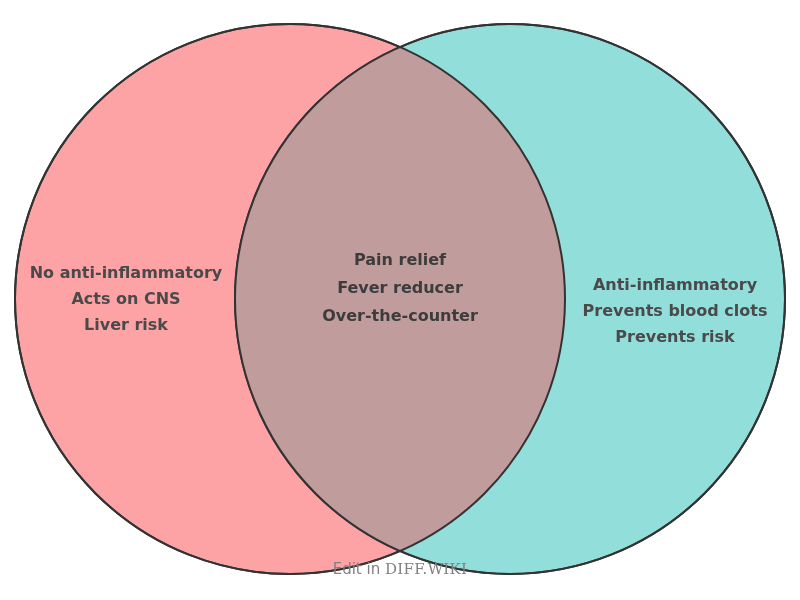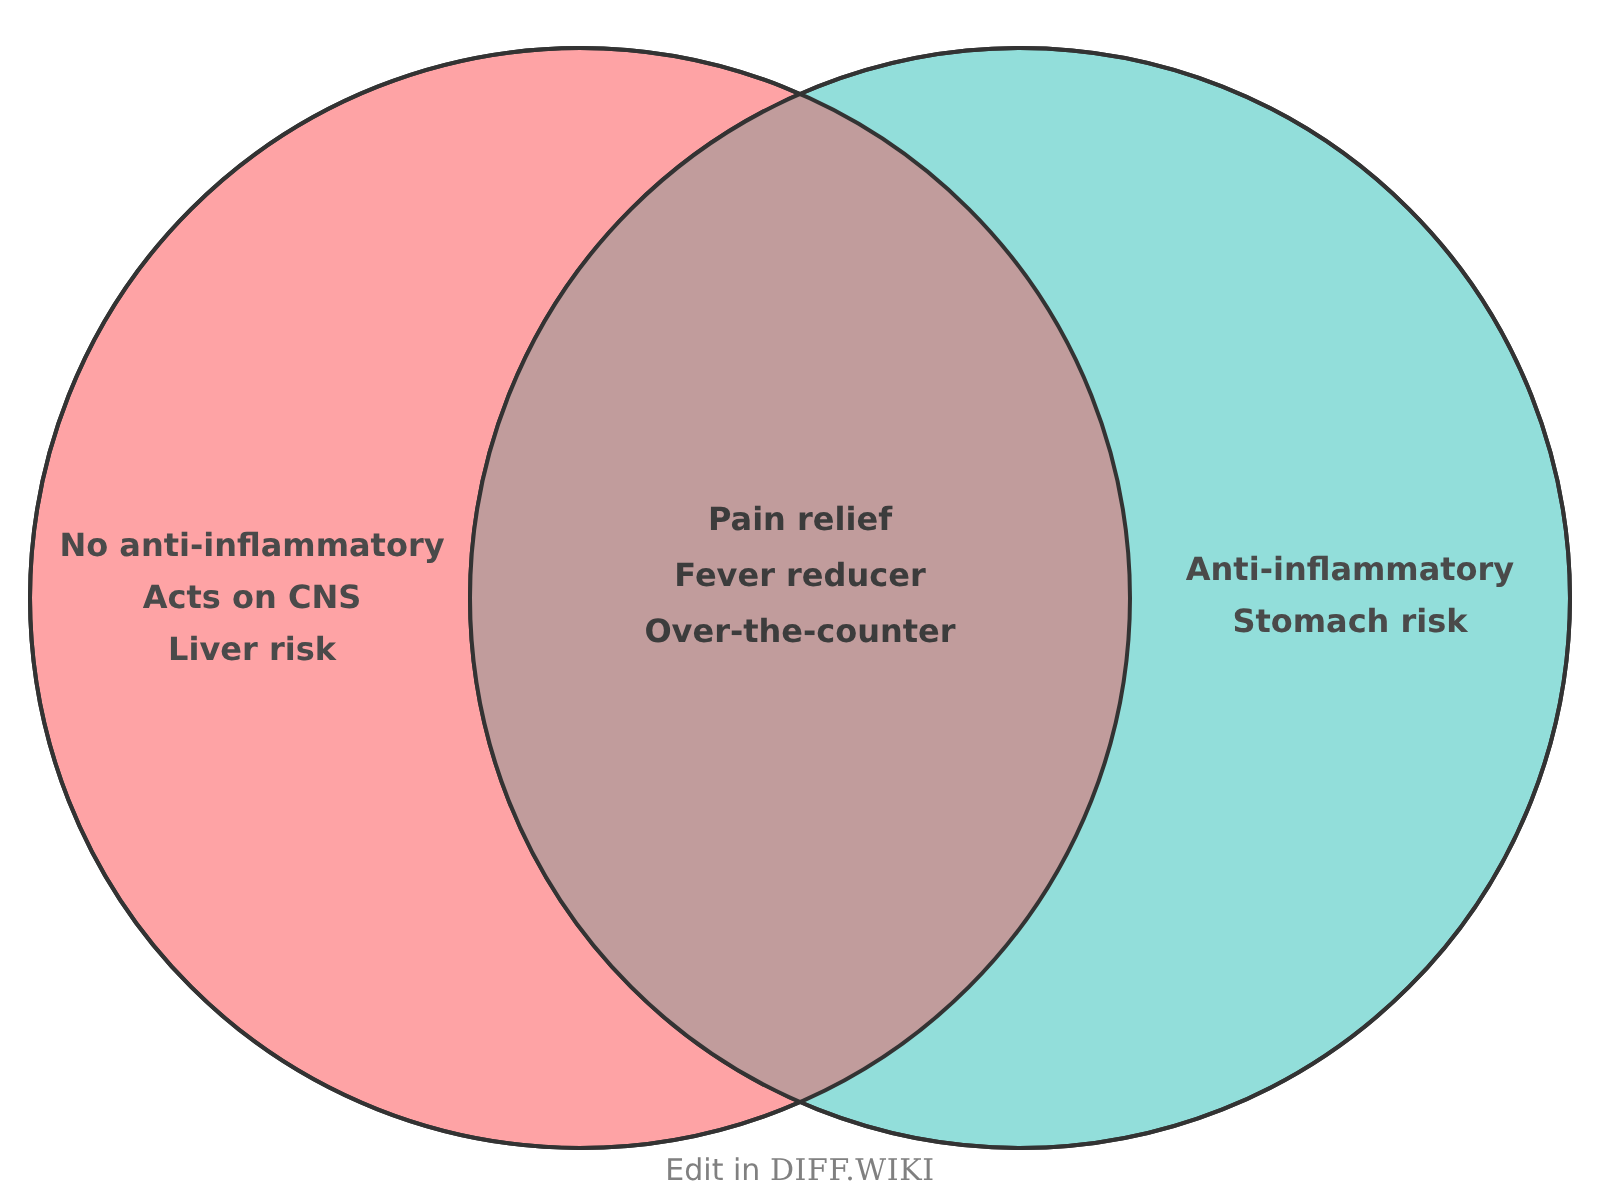--- a/index.html
+++ b/index.html
@@ -88,21 +88,21 @@
   }
   #intersection-set .set-items li {
     color: #3c3c3c;
     line-height: 28px;
   }
 
   
   #footer-watermark {
     position: absolute;
     left: 0;
-    top: 576px;
+    top: 560px;
     width: 800px;
     text-align: center;
     font-size: 15px;
     color: #808080;
     pointer-events: auto;
   }
   #footer-watermark .wm-prefix {
     font-family: "DejaVu Sans", "Liberation Sans", sans-serif;
   }
   #footer-watermark .wm-brand {
@@ -148,21 +148,22 @@
     <ul class="set-items">
       <li>Pain relief</li>
       <li>Fever reducer</li>
       <li>Over-the-counter</li>
     </ul>
   </div>
 
   <div class="set-block" id="right-set">
     <ul class="set-items">
       <li>Anti-inflammatory</li>
-      <li>Stomach risk</li>
+      <li>Prevents blood clots</li>
+      <li>Prevents risk</li>
     </ul>
   </div>
 
   <div id="footer-watermark">
     <span class="wm-prefix">Edit in </span><span class="wm-brand">DIFF.WIKI</span>
   </div>
 
 </div>
 
 </body></html>

